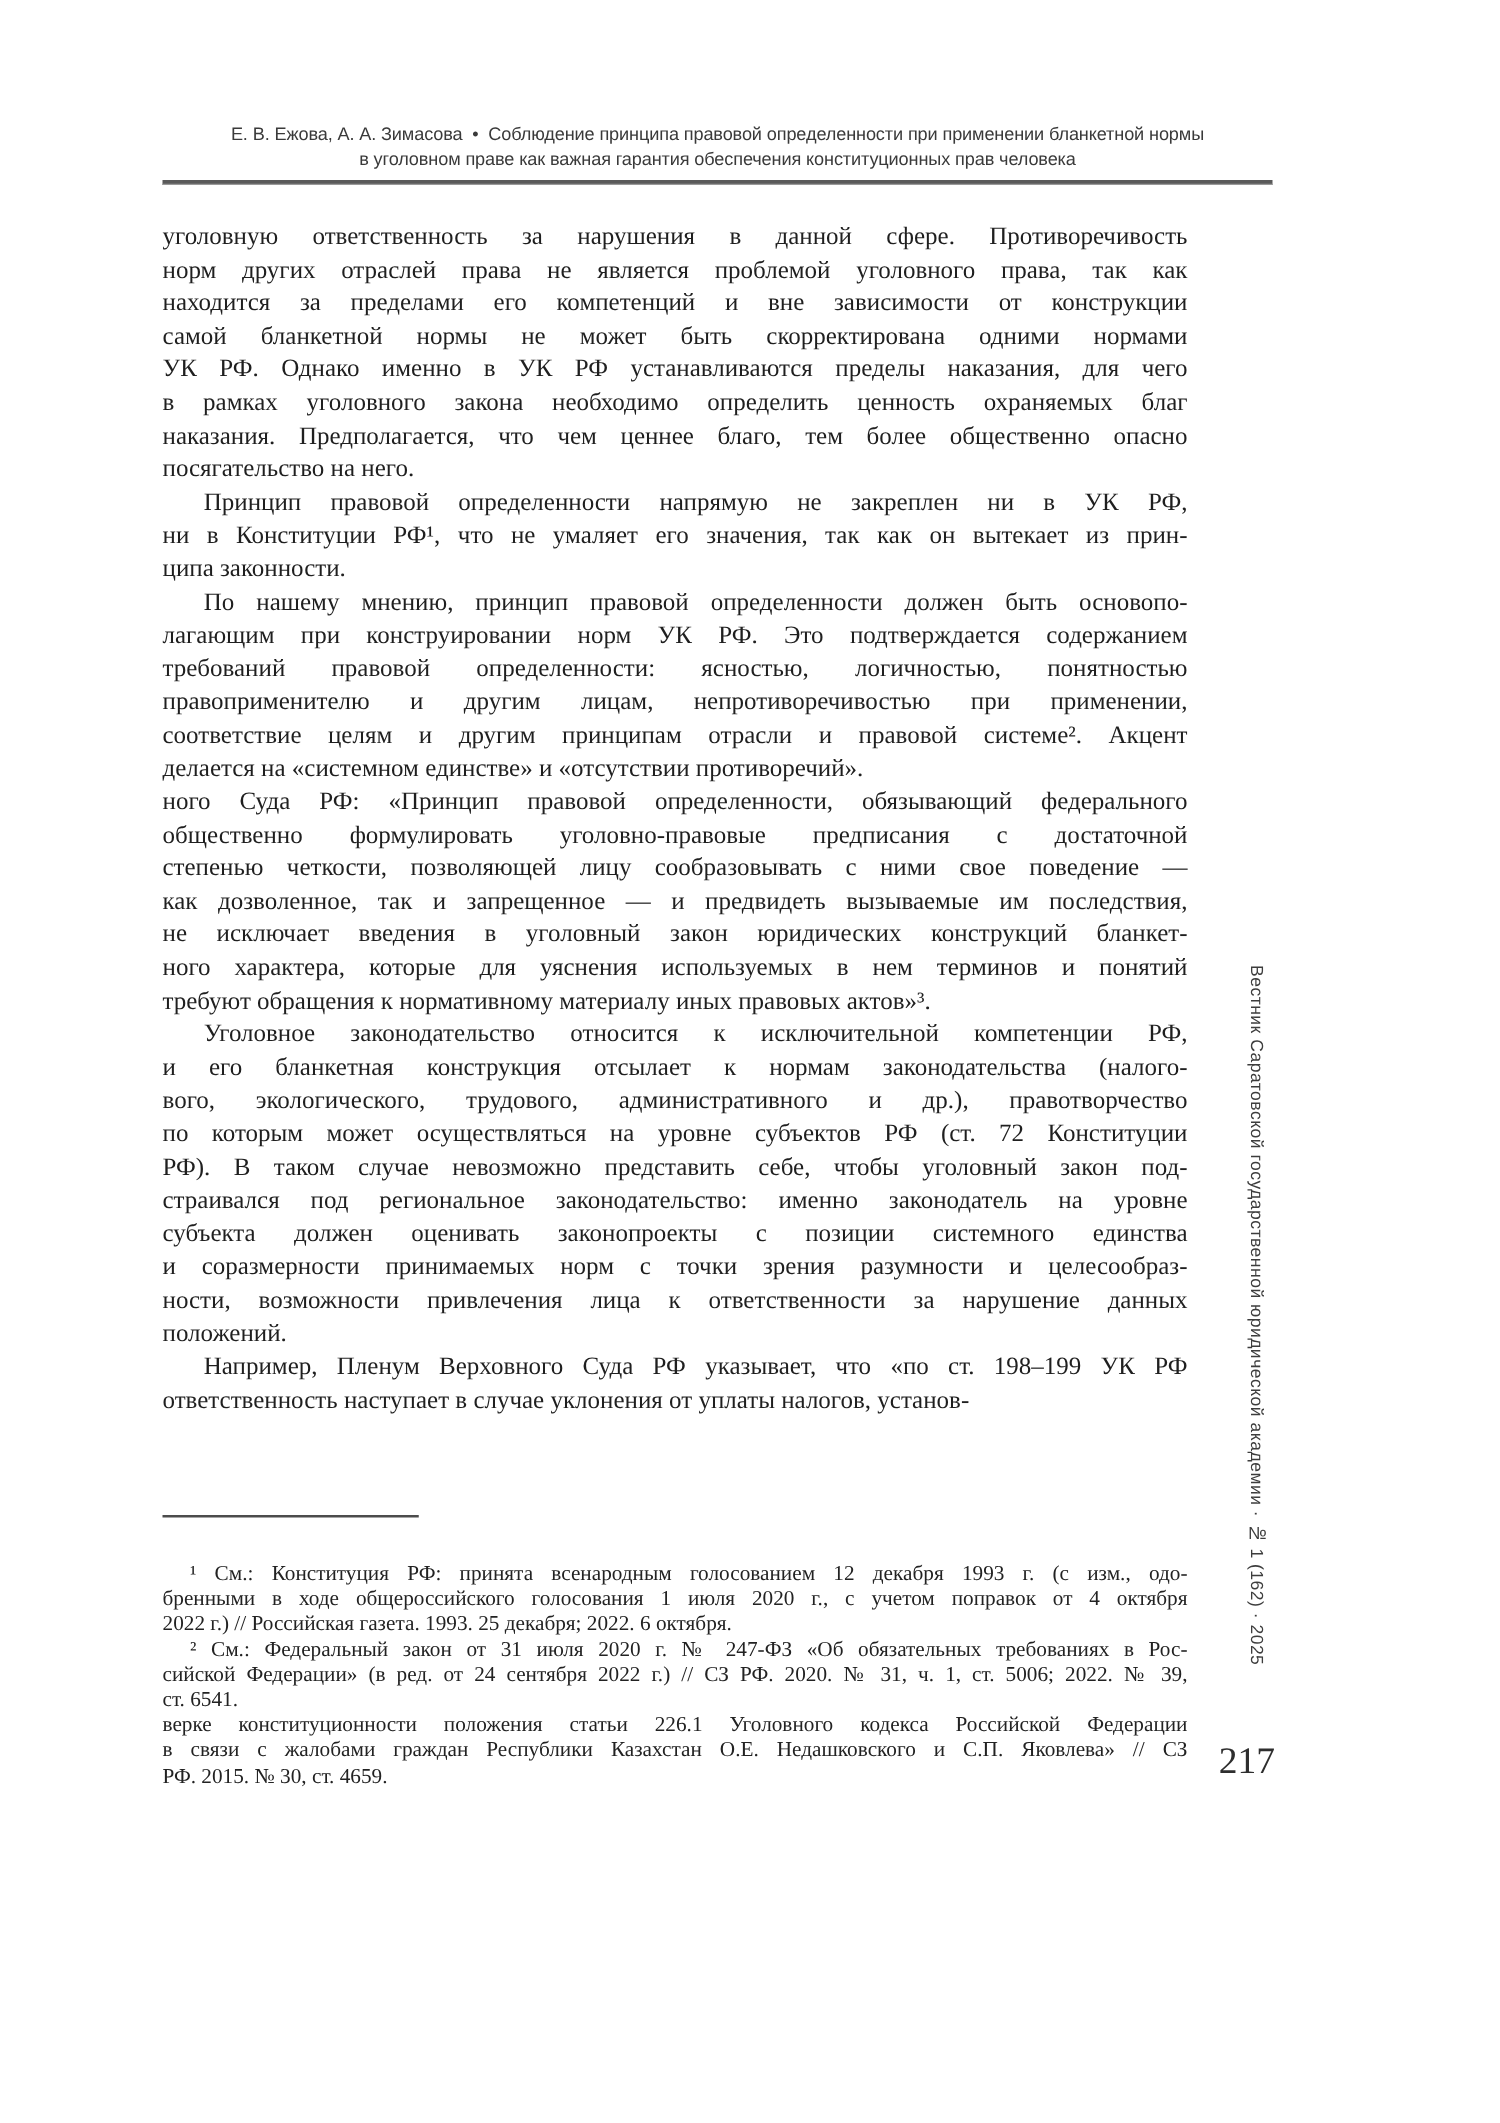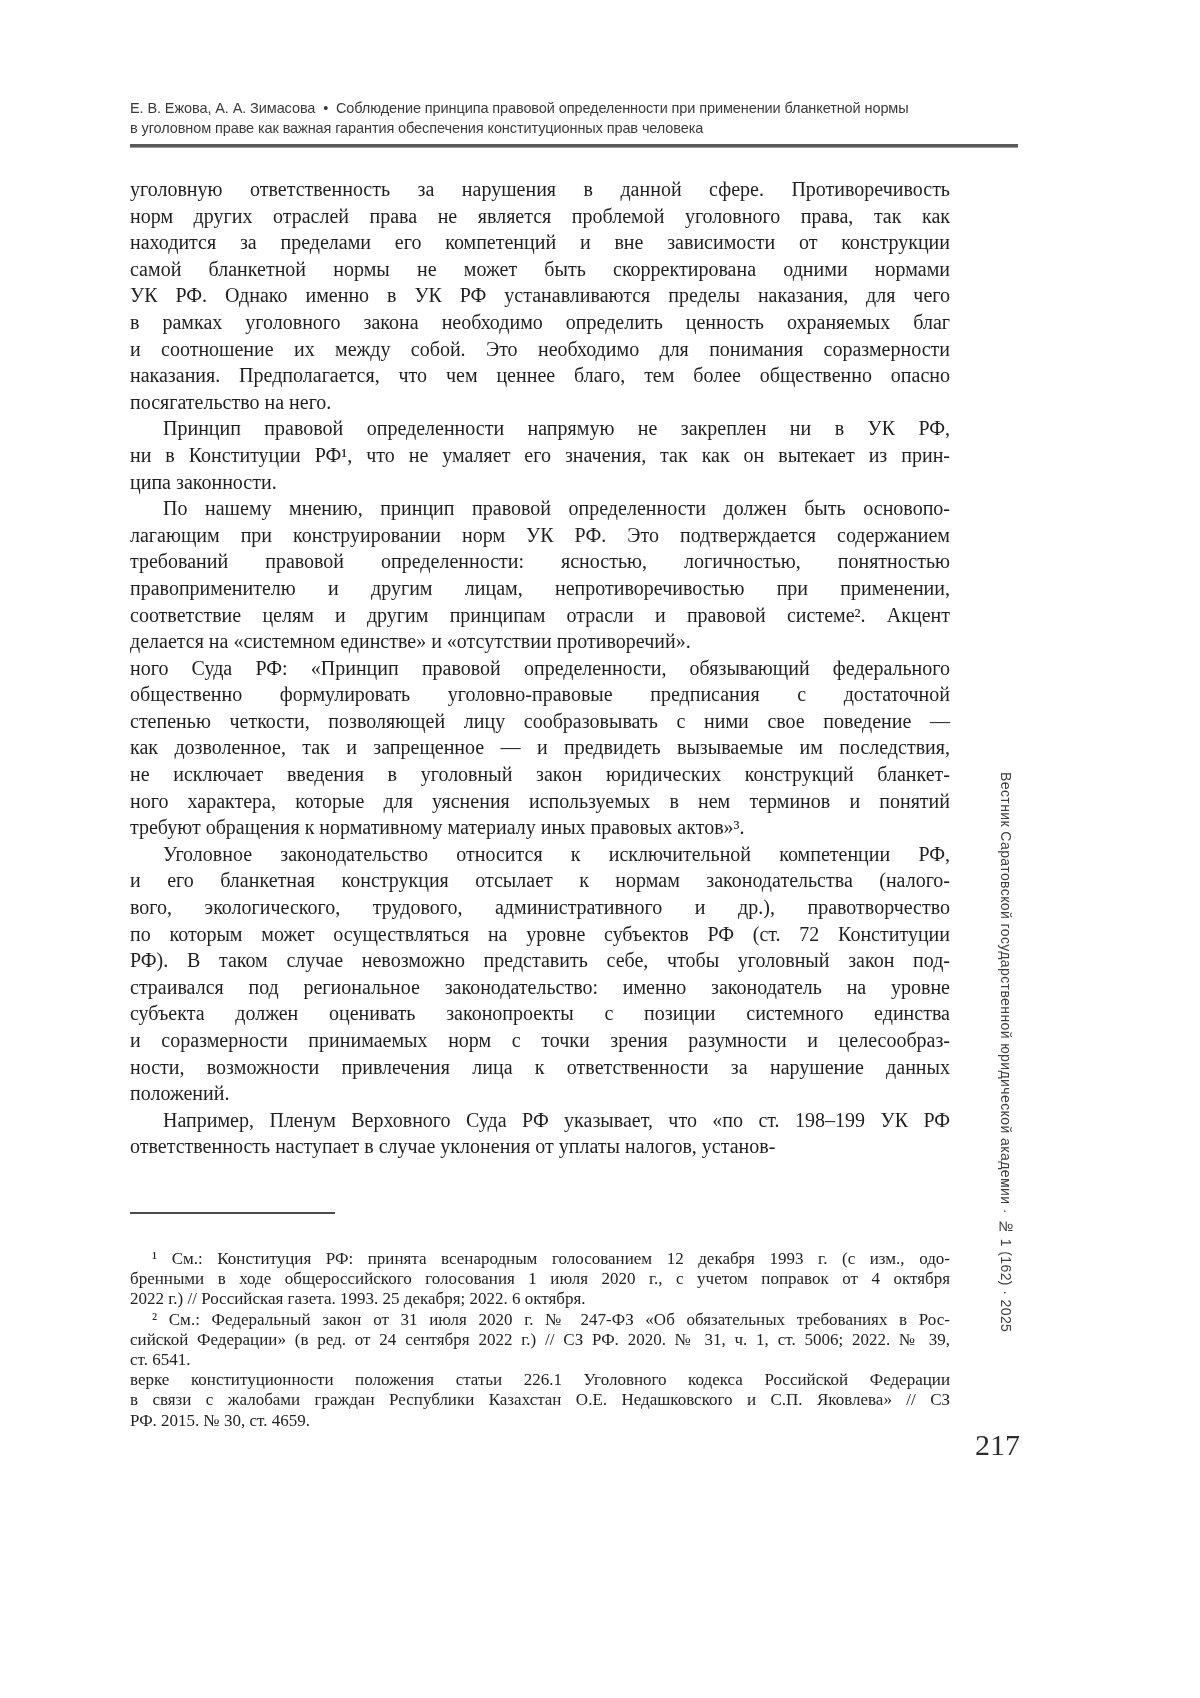--- a/index.html
+++ b/index.html
@@ -16,20 +16,21 @@
     font-family: "Liberation Serif", "DejaVu Serif", serif;
     color: #1f1f1f;
   }
 
   
   .running-header {
     position: absolute;
     left: 130px;
     top: 99px;
     width: 888px;
+    text-align: center;
     font-family: "Liberation Sans", "DejaVu Sans", sans-serif;
     font-size: 14.5px;
     line-height: 19.5px;
     color: #3a3a3a;
     letter-spacing: -0.1px;
   }
   .header-rule {
     position: absolute;
     left: 130px;
     top: 144px;
@@ -99,21 +100,20 @@
   
   .page-number {
     position: absolute;
     left: 940px;
     top: 1392px;
     width: 80px;
     text-align: right;
     font-family: "Liberation Serif", "DejaVu Serif", serif;
     font-size: 30px;
     color: #2e2e2e;
-    margin-top: 36px;
   }
 </style>
 </head>
 <body>
 
 <div class="page">
 
   <header class="running-header">
     <div class="rh-line">Е. В. Ежова, А. А. Зимасова&nbsp;&nbsp;•&nbsp;&nbsp;Соблюдение принципа правовой определенности при применении бланкетной нормы</div>
     <div class="rh-line">в уголовном праве как важная гарантия обеспечения конституционных прав человека</div>
@@ -122,21 +122,20 @@
   <div class="header-rule"></div>
 
   <main class="body-text">
       <div class="para">
         <div class="line first">уголовную ответственность за нарушения в данной сфере. Противоречивость</div>
         <div class="line">норм других отраслей права не является проблемой уголовного права, так как</div>
         <div class="line">находится за пределами его компетенций и вне зависимости от конструкции</div>
         <div class="line">самой бланкетной нормы не может быть скорректирована одними нормами</div>
         <div class="line">УК РФ. Однако именно в УК РФ устанавливаются пределы наказания, для чего</div>
         <div class="line">в рамках уголовного закона необходимо определить ценность охраняемых благ</div>
-        <div class="line">и соотношение их между собой. Это необходимо для понимания соразмерности</div>
         <div class="line">наказания. Предполагается, что чем ценнее благо, тем более общественно опасно</div>
         <div class="line last">посягательство на него.</div>
       </div>
       <div class="para indent">
         <div class="line first">Принцип правовой определенности напрямую не закреплен ни в УК РФ,</div>
         <div class="line">ни в Конституции РФ¹, что не умаляет его значения, так как он вытекает из прин-</div>
         <div class="line last">ципа законности.</div>
       </div>
       <div class="para indent">
         <div class="line first">По нашему мнению, принцип правовой определенности должен быть основопо-</div>

